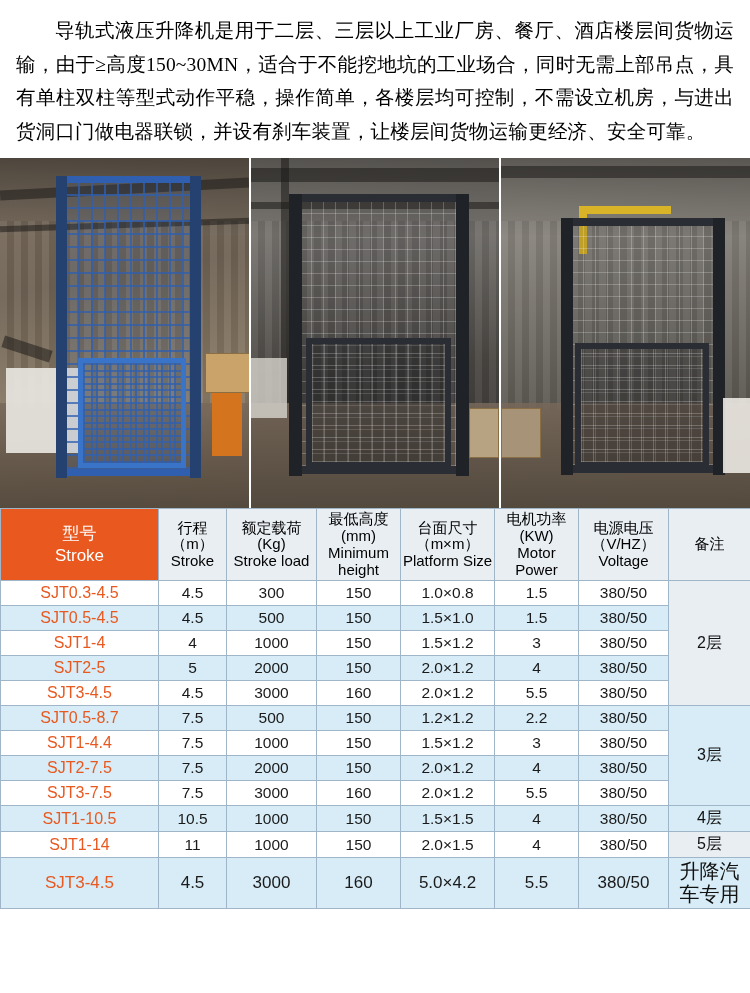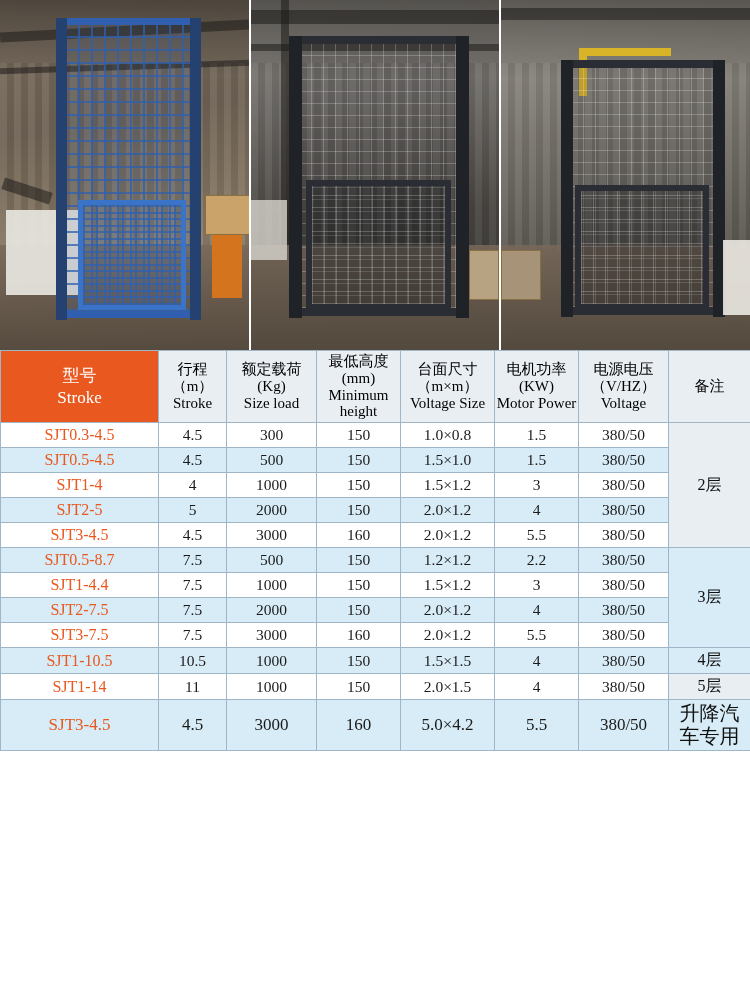--- a/index.html
+++ b/index.html
@@ -90,21 +90,21 @@
   .yellowbar { position: absolute; background: #d9b328; }
   .crate { position: absolute; background: #c9a36a; border: 1px solid #8a6f45; }
   .orange-box { position: absolute; background: #d4741f; }
   .whitewall { position: absolute; background: rgba(232,230,225,0.92); }
 
   
   table.spec {
     width: 750px;
     border-collapse: collapse;
     table-layout: fixed;
-    font-family: Liberation Serif, serif;
+    font-family: Liberation Sans, sans-serif;
   }
   table.spec td, table.spec th {
     border: 1px solid #9fb6c9;
     text-align: center;
     vertical-align: middle;
     padding: 2px 1px;
   }
   thead td {
     background: #e9eef3;
     color: #000;
@@ -139,20 +139,21 @@
     height: 44px;
     font-size: 17px;
   }
   tbody tr.last td.note { font-size: 20px; line-height: 1.15; }
 </style>
 </head>
 <body>
 
 <div id="page">
 
+  <div class="intro">导轨式液压升降机是用于二层、三层以上工业厂房、餐厅、酒店楼层间货物运输，由于≥高度150~30MN，适合于不能挖地坑的工业场合，同时无需上部吊点，具有单柱双柱等型式动作平稳，操作简单，各楼层均可控制，不需设立机房，与进出货洞口门做电器联锁，并设有刹车装置，让楼层间货物运输更经济、安全可靠。</div>
 
   <div class="photos">
 
     <div class="photo photo-1">
       <div class="ceiling"></div>
       <div class="wallpanel"></div>
       <div class="beam" style="left:0;top:26px;width:100%;height:10px;transform:rotate(-3deg);"></div>
       <div class="beam" style="left:0;top:64px;width:100%;height:6px;transform:rotate(-2deg);"></div>
       <div class="floor"></div>
       <div class="whitewall" style="left:6px;top:210px;width:74px;height:85px;"></div>
@@ -226,31 +227,31 @@
           <div>Stroke</div>
         </td>
         <td>
           <div>行程</div>
           <div>（m）</div>
           <div>Stroke</div>
         </td>
         <td>
           <div>额定载荷</div>
           <div>(Kg)</div>
-          <div>Size load</div>
+          <div>Stroke load</div>
         </td>
         <td>
           <div>最低高度</div>
           <div>(mm)</div>
           <div>Minimum height</div>
         </td>
         <td>
           <div>台面尺寸</div>
           <div>（m×m）</div>
-          <div>Voltage Size</div>
+          <div>Platform Size</div>
         </td>
         <td>
           <div>电机功率</div>
           <div>(KW)</div>
           <div>Motor Power</div>
         </td>
         <td>
           <div>电源电压</div>
           <div>（V/HZ）</div>
           <div>Voltage</div>

